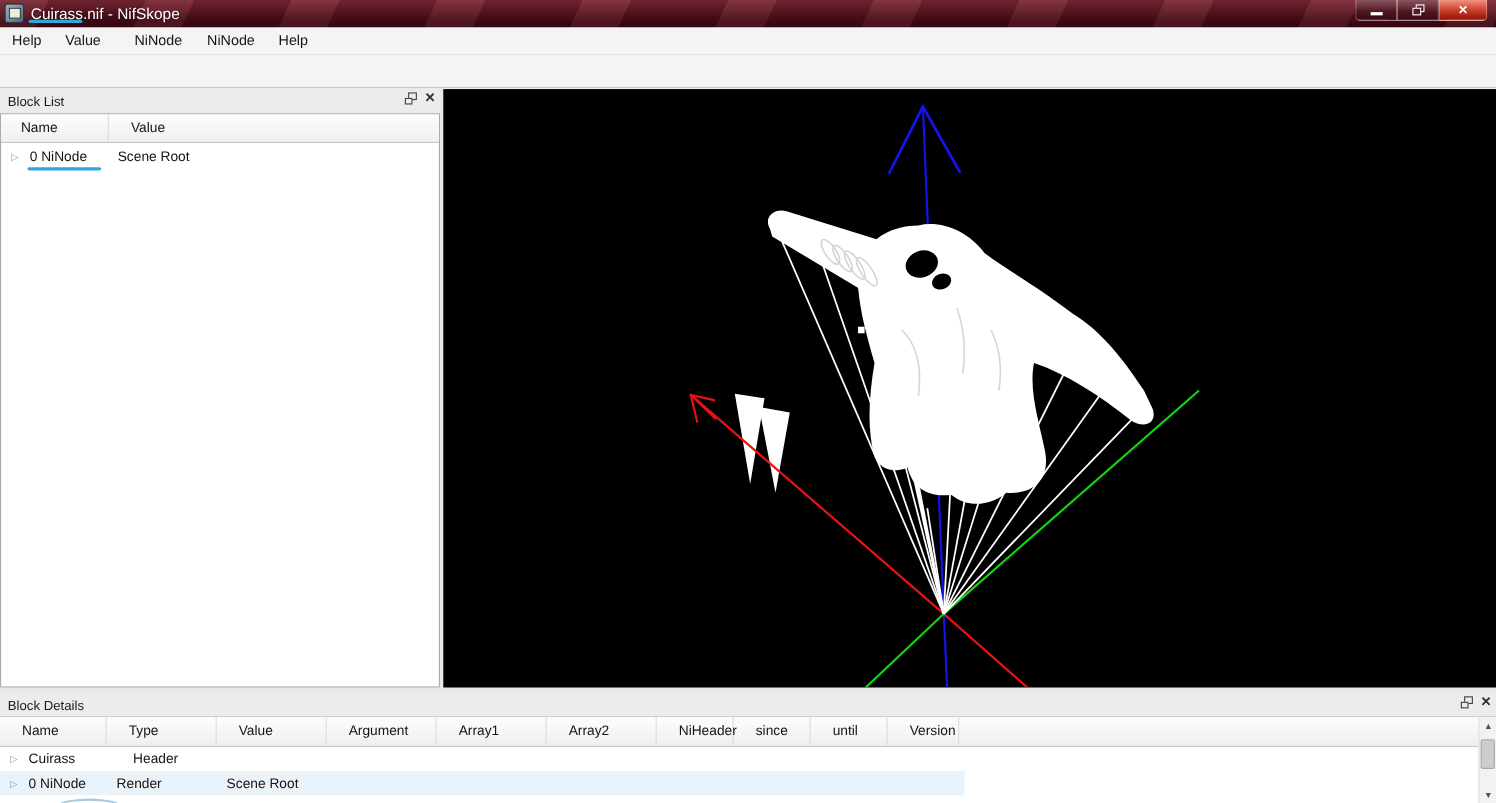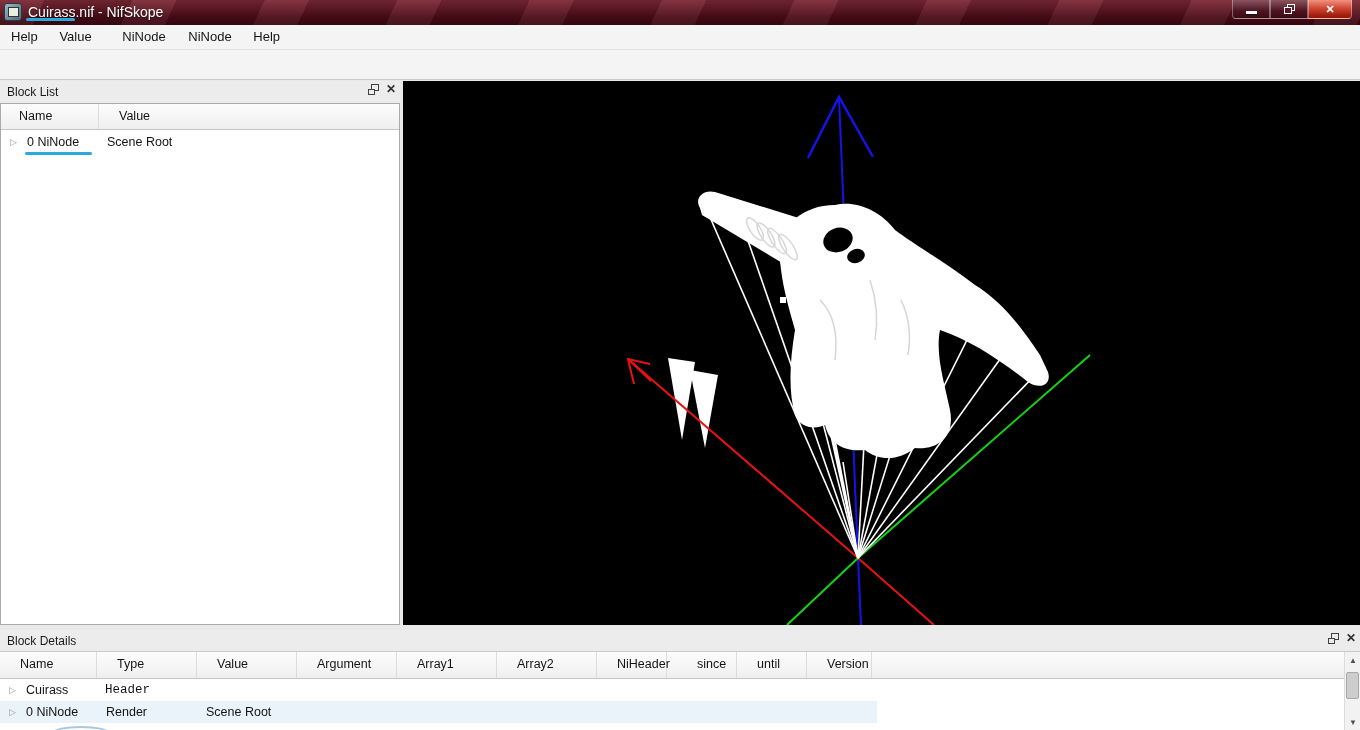--- a/index.html
+++ b/index.html
@@ -336,32 +336,32 @@
     </div>
     <div class="bd-table">
       <div class="bd-header">
         <div class="th-cell" style="width:97px;">Name</div>
         <div class="th-cell" style="width:100px;">Type</div>
         <div class="th-cell" style="width:100px;">Value</div>
         <div class="th-cell" style="width:100px;">Argument</div>
         <div class="th-cell" style="width:100px;">Array1</div>
         <div class="th-cell" style="width:100px;">Array2</div>
         <div class="th-cell" style="width:70px;">NiHeader</div>
-        <div class="th-cell" style="width:70px;text-align:center;">since</div>
+        <div class="th-cell" style="width:70px;">since</div>
         <div class="th-cell" style="width:70px;">until</div>
         <div class="th-cell" style="width:65px; overflow:hidden; white-space:nowrap;">Version Condi</div>
         <div class="th-cell" style="flex:1; border-right:none;"></div>
       </div>
 
       <div class="bd-row" style="top:27px; width:1344px;">
         <span class="tw" style="left:9px;">
             <span class="expander">▷</span>
           </span>
         <span class="tw" style="left:26px;">Cuirass</span>
-        <span class="tw" style="left:105px;font-family:Liberation Mono, monospace;">Header</span>
+        <span class="tw" style="left:121px;">Header</span>
         <span class="tw" style="left:206px;"></span>
       </div>
       <div class="bd-row" style="top:49px; width:1344px;">
         <span class="alt-band"></span>
         <span class="tw" style="left:9px;">
             <span class="expander">▷</span>
           </span>
         <span class="tw" style="left:26px;">0 NiNode</span>
         <span class="tw" style="left:106px;">Render</span>
         <span class="tw" style="left:206px;">Scene Root</span>

